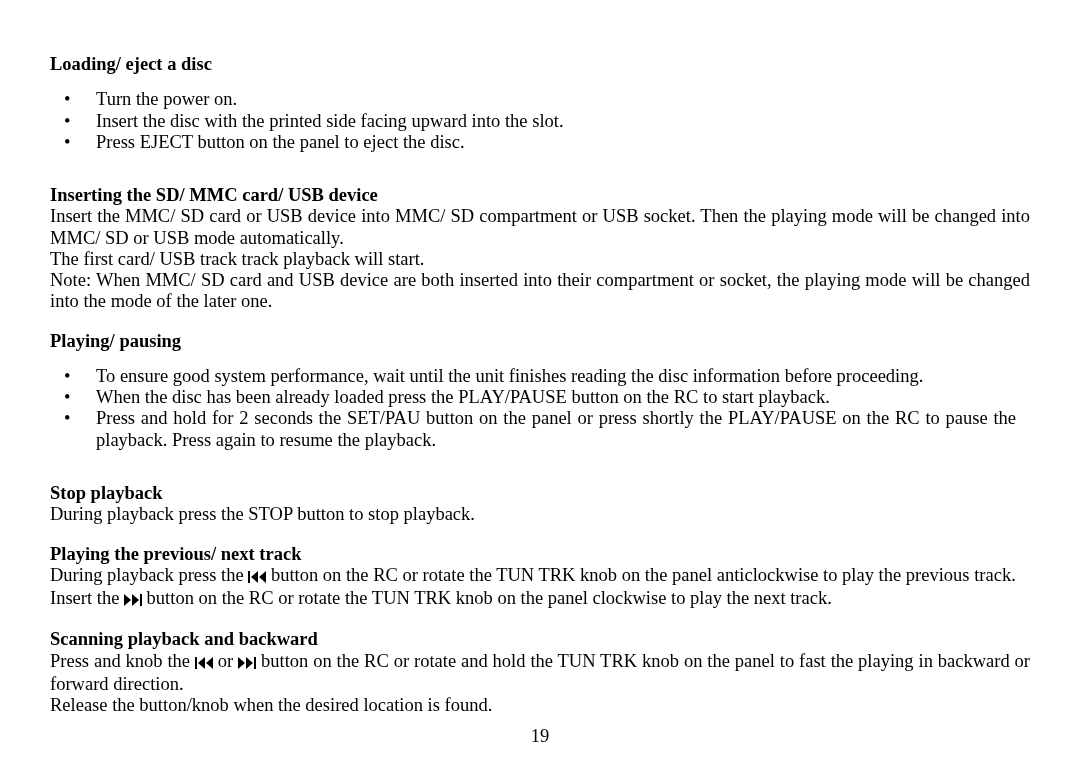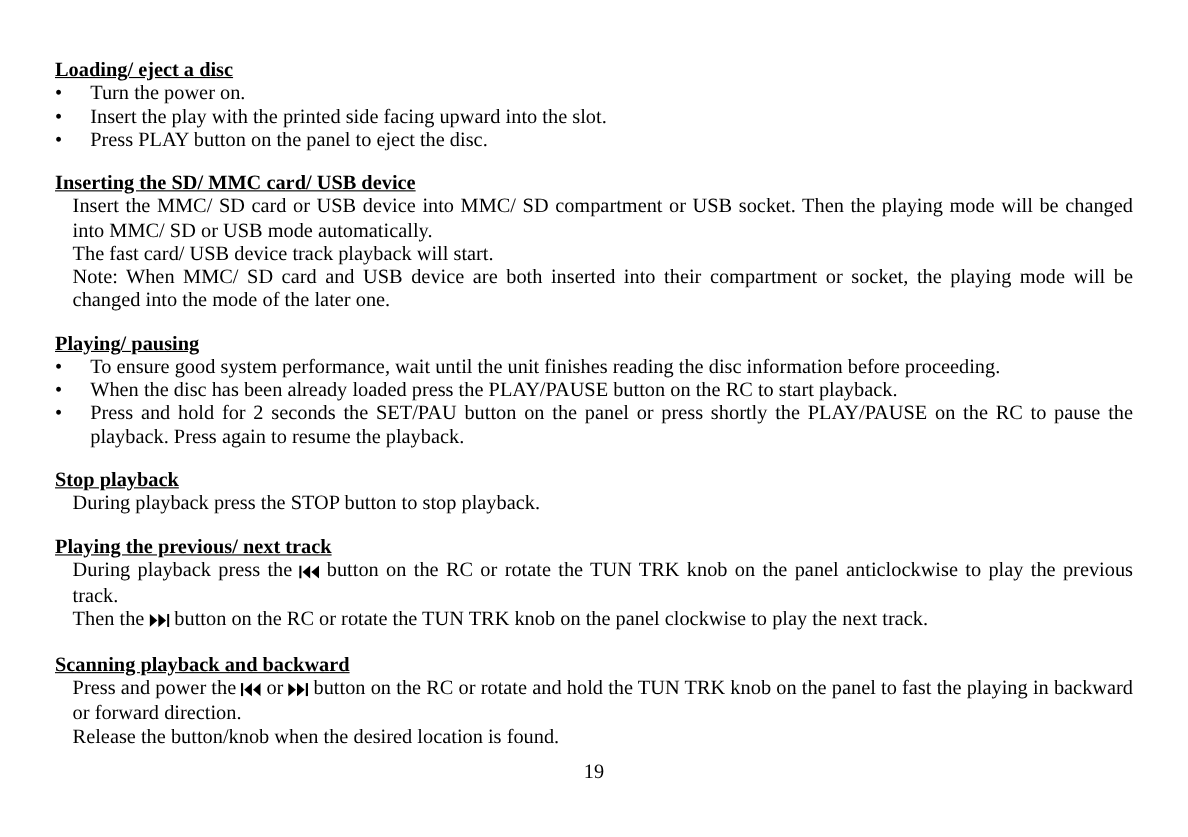--- a/index.html
+++ b/index.html
@@ -11,42 +11,40 @@
     font-family: "Times New Roman", Times, serif;
     font-size: 18.5px;
     line-height: 1.15;
     color: #000;
   }
   .page {
     padding: 54px 50px 0 50px;
   }
   .section-heading {
     font-weight: bold;
-    text-decoration: underline;
   }
   ul {
     list-style: none;
-    margin: 0;
+    margin: 14px;
     padding: 0;
   }
   ul li {
     position: relative;
     padding-left: 32px;
     text-align: justify;
   }
   ul li::before {
     content: "•";
     position: absolute;
     left: 0;
     top: 0;
     font-size: 18.5px;
   }
   .para {
     text-align: justify;
-    margin-left: 16px;
   }
   .gap {
     height: 18px;
   }
   .pagenum {
     text-align: center;
     margin-top: 10px;
   }
   .inline-icon {
     display: inline-block;
@@ -55,31 +53,31 @@
 </style>
 </head>
 <body>
 
 <div class="page">
 
   <div>
     <div class="section-heading">Loading/ eject a disc</div>
     <ul>
       <li>Turn the power on.</li>
-      <li>Insert the play with the printed side facing upward into the slot.</li>
-      <li>Press PLAY button on the panel to eject the disc.</li>
+      <li>Insert the disc with the printed side facing upward into the slot.</li>
+      <li>Press EJECT button on the panel to eject the disc.</li>
     </ul>
   </div>
 
   <div class="gap"></div>
 
   <div>
     <div class="section-heading">Inserting the SD/ MMC card/ USB device</div>
     <div class="para">Insert the MMC/ SD card or USB device into MMC/ SD compartment or USB socket. Then the playing mode will be changed into MMC/ SD or USB mode automatically.</div>
-    <div class="para">The fast card/ USB device track playback will start.</div>
+    <div class="para">The first card/ USB track track playback will start.</div>
     <div class="para">
       <span style="font-weight:normal">Note:</span><span> When MMC/ SD card and USB device are both inserted into their compartment or socket, the playing mode will be changed into the mode of the later one.</span>
     </div>
   </div>
 
   <div class="gap"></div>
 
   <div>
     <div class="section-heading">Playing/ pausing</div>
     <ul>
@@ -101,34 +99,34 @@
   <div>
     <div class="section-heading">Playing the previous/ next track</div>
     <div class="para">
       <span>During playback press the </span><span class="inline-icon"><svg width="18" height="12" viewBox="0 0 18 12">
             <rect x="0" y="0" width="2" height="12" fill="#000"></rect>
             <polygon points="10,0 10,12 3,6" fill="#000"></polygon>
             <polygon points="18,0 18,12 11,6" fill="#000"></polygon>
           </svg></span><span> button on the RC or rotate the TUN TRK knob on the panel anticlockwise to play the previous track.</span>
     </div>
     <div class="para">
-      <span>Then the </span><span class="inline-icon"><svg width="18" height="12" viewBox="0 0 18 12">
+      <span>Insert the </span><span class="inline-icon"><svg width="18" height="12" viewBox="0 0 18 12">
             <polygon points="0,0 0,12 7,6" fill="#000"></polygon>
             <polygon points="8,0 8,12 15,6" fill="#000"></polygon>
             <rect x="16" y="0" width="2" height="12" fill="#000"></rect>
           </svg></span><span> button on the RC or rotate the TUN TRK knob on the panel clockwise to play the next track.</span>
     </div>
   </div>
 
   <div class="gap"></div>
 
   <div>
     <div class="section-heading">Scanning playback and backward</div>
     <div class="para">
-      <span>Press and power the </span><span class="inline-icon"><svg width="18" height="12" viewBox="0 0 18 12">
+      <span>Press and knob the </span><span class="inline-icon"><svg width="18" height="12" viewBox="0 0 18 12">
             <rect x="0" y="0" width="2" height="12" fill="#000"></rect>
             <polygon points="10,0 10,12 3,6" fill="#000"></polygon>
             <polygon points="18,0 18,12 11,6" fill="#000"></polygon>
           </svg></span><span> or </span><span class="inline-icon"><svg width="18" height="12" viewBox="0 0 18 12">
             <polygon points="0,0 0,12 7,6" fill="#000"></polygon>
             <polygon points="8,0 8,12 15,6" fill="#000"></polygon>
             <rect x="16" y="0" width="2" height="12" fill="#000"></rect>
           </svg></span><span> button on the RC or rotate and hold the TUN TRK knob on the panel to fast the playing in backward or forward direction.</span>
     </div>
     <div class="para">Release the button/knob when the desired location is found.</div>

